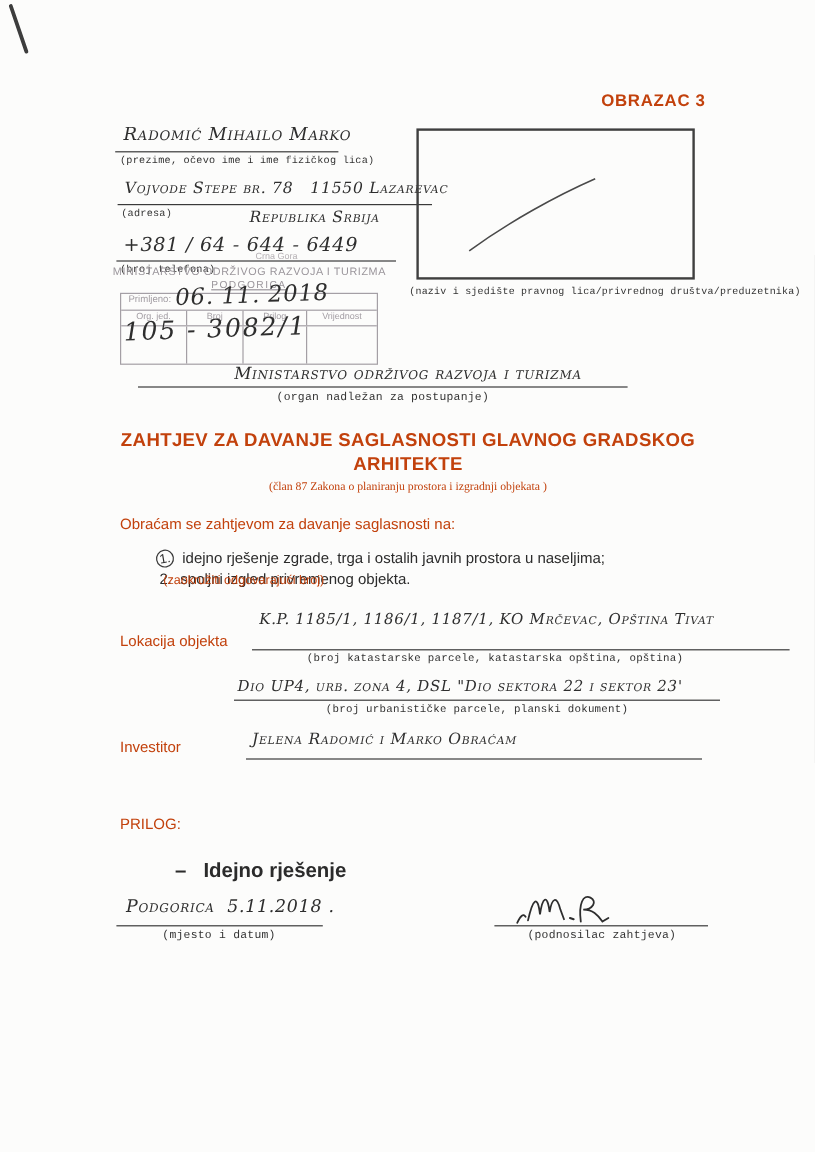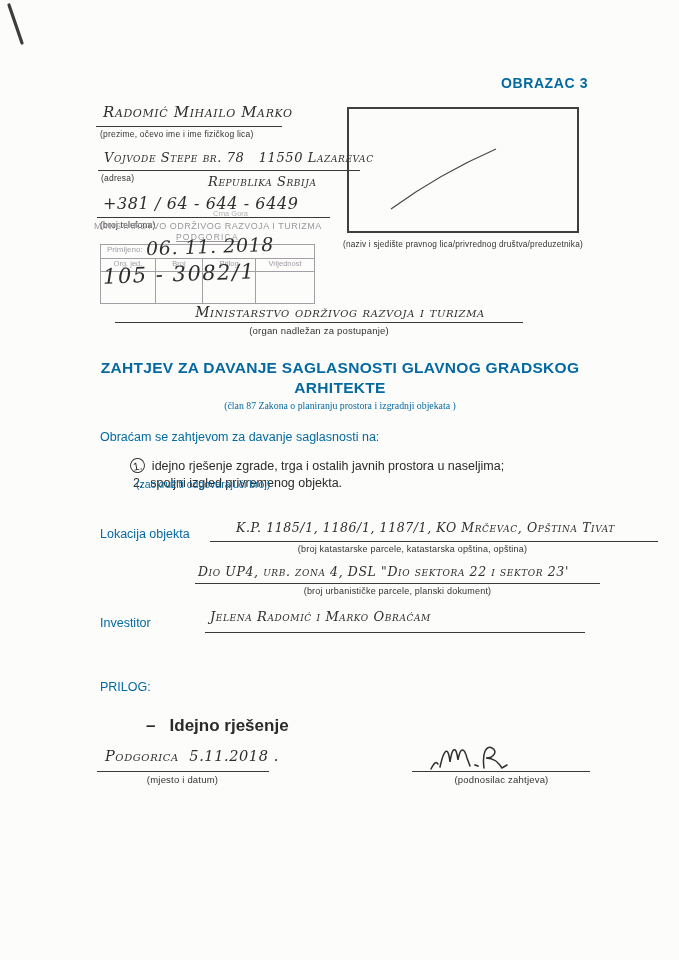--- a/index.html
+++ b/index.html
@@ -3,22 +3,22 @@
 <meta charset="utf-8">
 <style>
   html,body{margin:0;padding:0;background:#e8e8e8;}
   .page{
     position:relative;width:679px;height:960px;margin:0 auto;
     background:#fcfcfb;overflow:hidden;
     font-family:"Liberation Sans",sans-serif;color:#2b2b2b;
   }
   .abs{position:absolute;}
   
-  .pr{white-space:pre;color:#0369a1;}
-  .cap{white-space:pre;color:#333;font-size:8.5px;letter-spacing:.2px;}
+  .pr{white-space:pre;color:#c2410c;}
+  .cap{white-space:pre;color:#333;font-size:8.5px;letter-spacing:.2px;font-family:Liberation Mono, monospace;}
   .bold{font-weight:bold;}
   .center{text-align:center;}
   
   .hw{
     font-family:"DejaVu Serif",serif;font-style:italic;font-variant:small-caps;
     color:#2e2e2e;white-space:pre;letter-spacing:.6px;
   }
   
   .line{border-bottom:1.2px solid #3a3a3a;height:0;}
   
@@ -99,21 +99,21 @@
   <div class="abs pr" style="left:100px;top:430px;font-size:12.5px;">Obraćam se zahtjevom za davanje saglasnosti na:</div>
   <div class="abs" style="left:116px;top:444px;font-size:12.5px;white-space:pre;">
     <span class="circled" style="font-size:11px;">1.</span><span>  <span>idejno rješenje zgrade, trga i ostalih javnih prostora u naseljima;</span></span>
   </div>
   <div class="abs" style="left:119px;top:462px;font-size:12.5px;white-space:pre;">
     <span>2.</span><span>  <span>spoljni izgled privremenog objekta.</span></span>
   </div>
   <div class="abs pr" style="left:136px;top:478px;font-size:10.5px;">(zaokružiti odgovarajući broj)</div>
 
   <div class="abs pr" style="left:100px;top:527px;font-size:12.5px;">Lokacija objekta</div>
-  <div class="abs hw" style="left:216px;top:520px;font-size:12.5px;margin-left:20px;">K.P. 1185/1, 1186/1, 1187/1, KO Mrčevac, Opština Tivat</div>
+  <div class="abs hw" style="left:216px;top:508px;font-size:12.5px;">K.P. 1185/1, 1186/1, 1187/1, KO Mrčevac, Opština Tivat</div>
   <div class="abs line" style="left:210px;top:541px;width:448px;"></div>
   <div class="abs cap center" style="left:215px;top:544px;width:395px;font-size:9px;">(broj katastarske parcele, katastarska opština, opština)</div>
 
   <div class="abs hw" style="left:198px;top:564px;font-size:12.5px;">Dio UP4, urb. zona 4, DSL "Dio sektora 22 i sektor 23'</div>
   <div class="abs line" style="left:195px;top:583px;width:405px;"></div>
   <div class="abs cap center" style="left:195px;top:586px;width:405px;font-size:9px;">(broj urbanističke parcele, planski dokument)</div>
 
   <div class="abs pr" style="left:100px;top:616px;font-size:12.5px;">Investitor</div>
   <div class="abs hw" style="left:210px;top:609px;font-size:13px;">Jelena Radomić i Marko Obraćam</div>
   <div class="abs line" style="left:205px;top:632px;width:380px;"></div>

